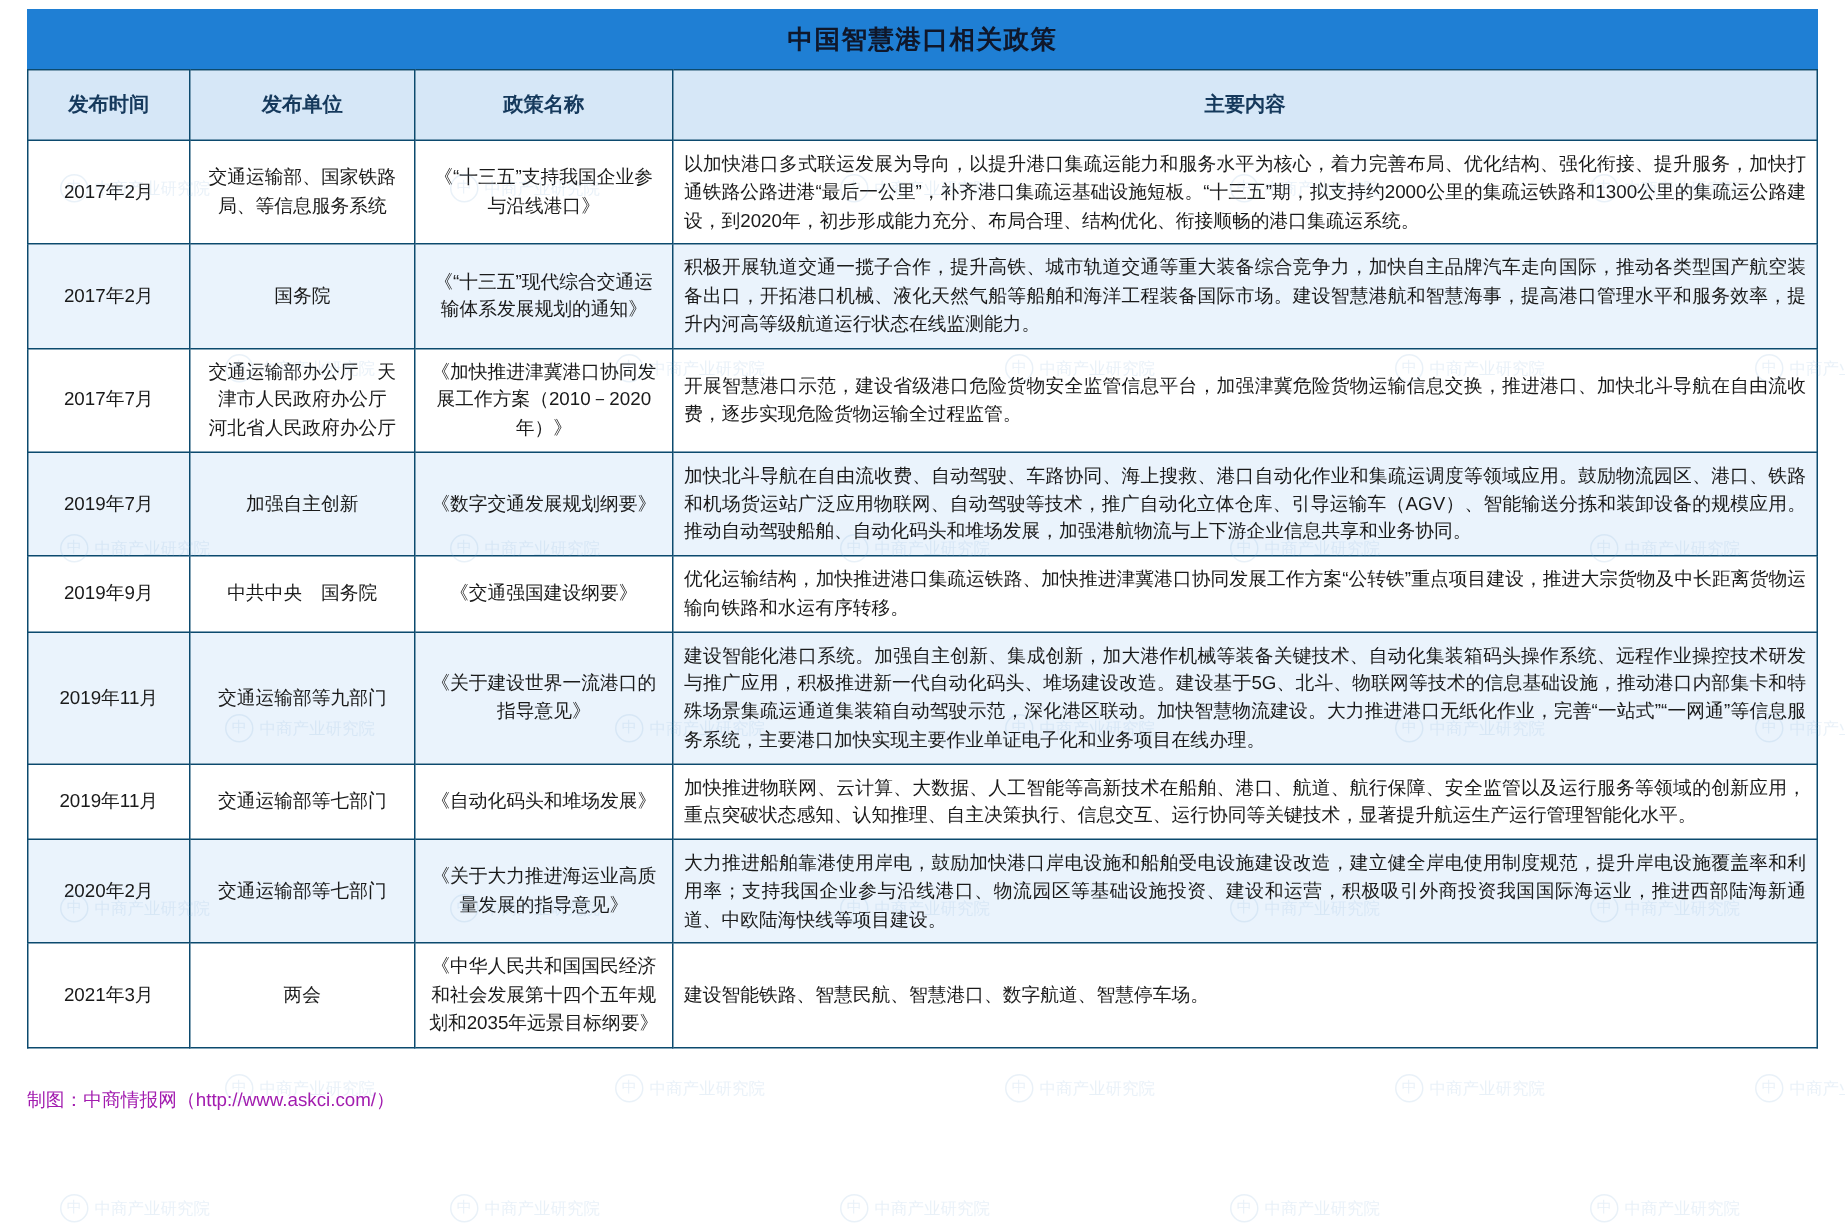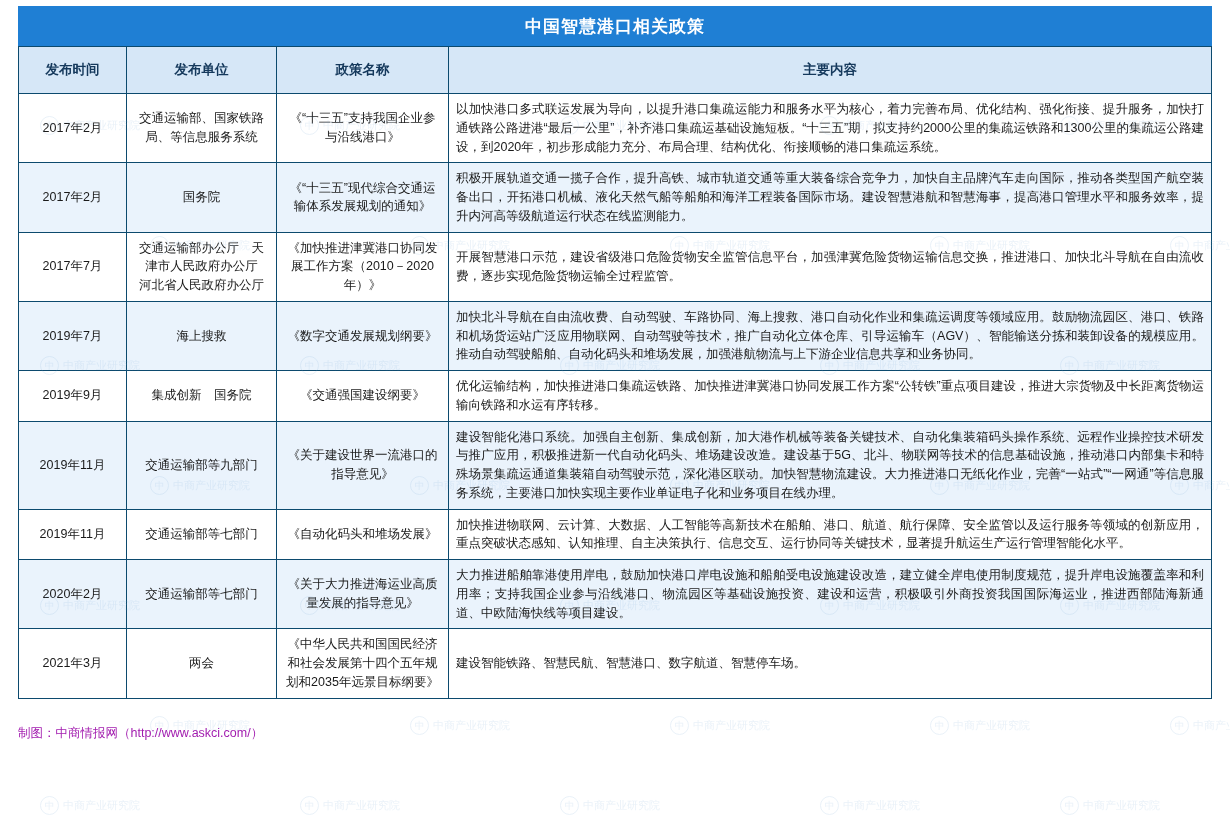--- a/index.html
+++ b/index.html
@@ -18,21 +18,21 @@
   .page {
     position: relative;
     width: 1230px;
     height: 819px;
     box-sizing: border-box;
     padding: 0 18px;
   }
   .title-bar {
     height: 40px;
     background: #1f7fd4;
-    color: #ffffff;
+    color: #0f172a;
     display: flex;
     align-items: center;
     justify-content: center;
     font-size: 17px;
     font-weight: bold;
     letter-spacing: 1px;
     margin: 6px 0 0 0;
   }
   table.policy {
     border-collapse: collapse;
@@ -152,27 +152,27 @@
         <td class="c-content">积极开展轨道交通一揽子合作，提升高铁、城市轨道交通等重大装备综合竞争力，加快自主品牌汽车走向国际，推动各类型国产航空装备出口，开拓港口机械、液化天然气船等船舶和海洋工程装备国际市场。建设智慧港航和智慧海事，提高港口管理水平和服务效率，提升内河高等级航道运行状态在线监测能力。</td>
       </tr>
       <tr class="plain">
         <td class="c-date">2017年7月</td>
         <td class="c-org">交通运输部办公厅　天津市人民政府办公厅　河北省人民政府办公厅</td>
         <td class="c-name">《加快推进津冀港口协同发展工作方案（2010－2020年）》</td>
         <td class="c-content">开展智慧港口示范，建设省级港口危险货物安全监管信息平台，加强津冀危险货物运输信息交换，推进港口、加快北斗导航在自由流收费，逐步实现危险货物运输全过程监管。</td>
       </tr>
       <tr class="alt">
         <td class="c-date">2019年7月</td>
-        <td class="c-org">海上搜救</td>
+        <td class="c-org">加强自主创新</td>
         <td class="c-name">《数字交通发展规划纲要》</td>
         <td class="c-content">加快北斗导航在自由流收费、自动驾驶、车路协同、海上搜救、港口自动化作业和集疏运调度等领域应用。鼓励物流园区、港口、铁路和机场货运站广泛应用物联网、自动驾驶等技术，推广自动化立体仓库、引导运输车（AGV）、智能输送分拣和装卸设备的规模应用。推动自动驾驶船舶、自动化码头和堆场发展，加强港航物流与上下游企业信息共享和业务协同。</td>
       </tr>
       <tr class="plain">
         <td class="c-date">2019年9月</td>
-        <td class="c-org">集成创新　国务院</td>
+        <td class="c-org">中共中央　国务院</td>
         <td class="c-name">《交通强国建设纲要》</td>
         <td class="c-content">优化运输结构，加快推进港口集疏运铁路、加快推进津冀港口协同发展工作方案“公转铁”重点项目建设，推进大宗货物及中长距离货物运输向铁路和水运有序转移。</td>
       </tr>
       <tr class="alt">
         <td class="c-date">2019年11月</td>
         <td class="c-org">交通运输部等九部门</td>
         <td class="c-name">《关于建设世界一流港口的指导意见》</td>
         <td class="c-content">建设智能化港口系统。加强自主创新、集成创新，加大港作机械等装备关键技术、自动化集装箱码头操作系统、远程作业操控技术研发与推广应用，积极推进新一代自动化码头、堆场建设改造。建设基于5G、北斗、物联网等技术的信息基础设施，推动港口内部集卡和特殊场景集疏运通道集装箱自动驾驶示范，深化港区联动。加快智慧物流建设。大力推进港口无纸化作业，完善“一站式”“一网通”等信息服务系统，主要港口加快实现主要作业单证电子化和业务项目在线办理。</td>
       </tr>
       <tr class="plain">

